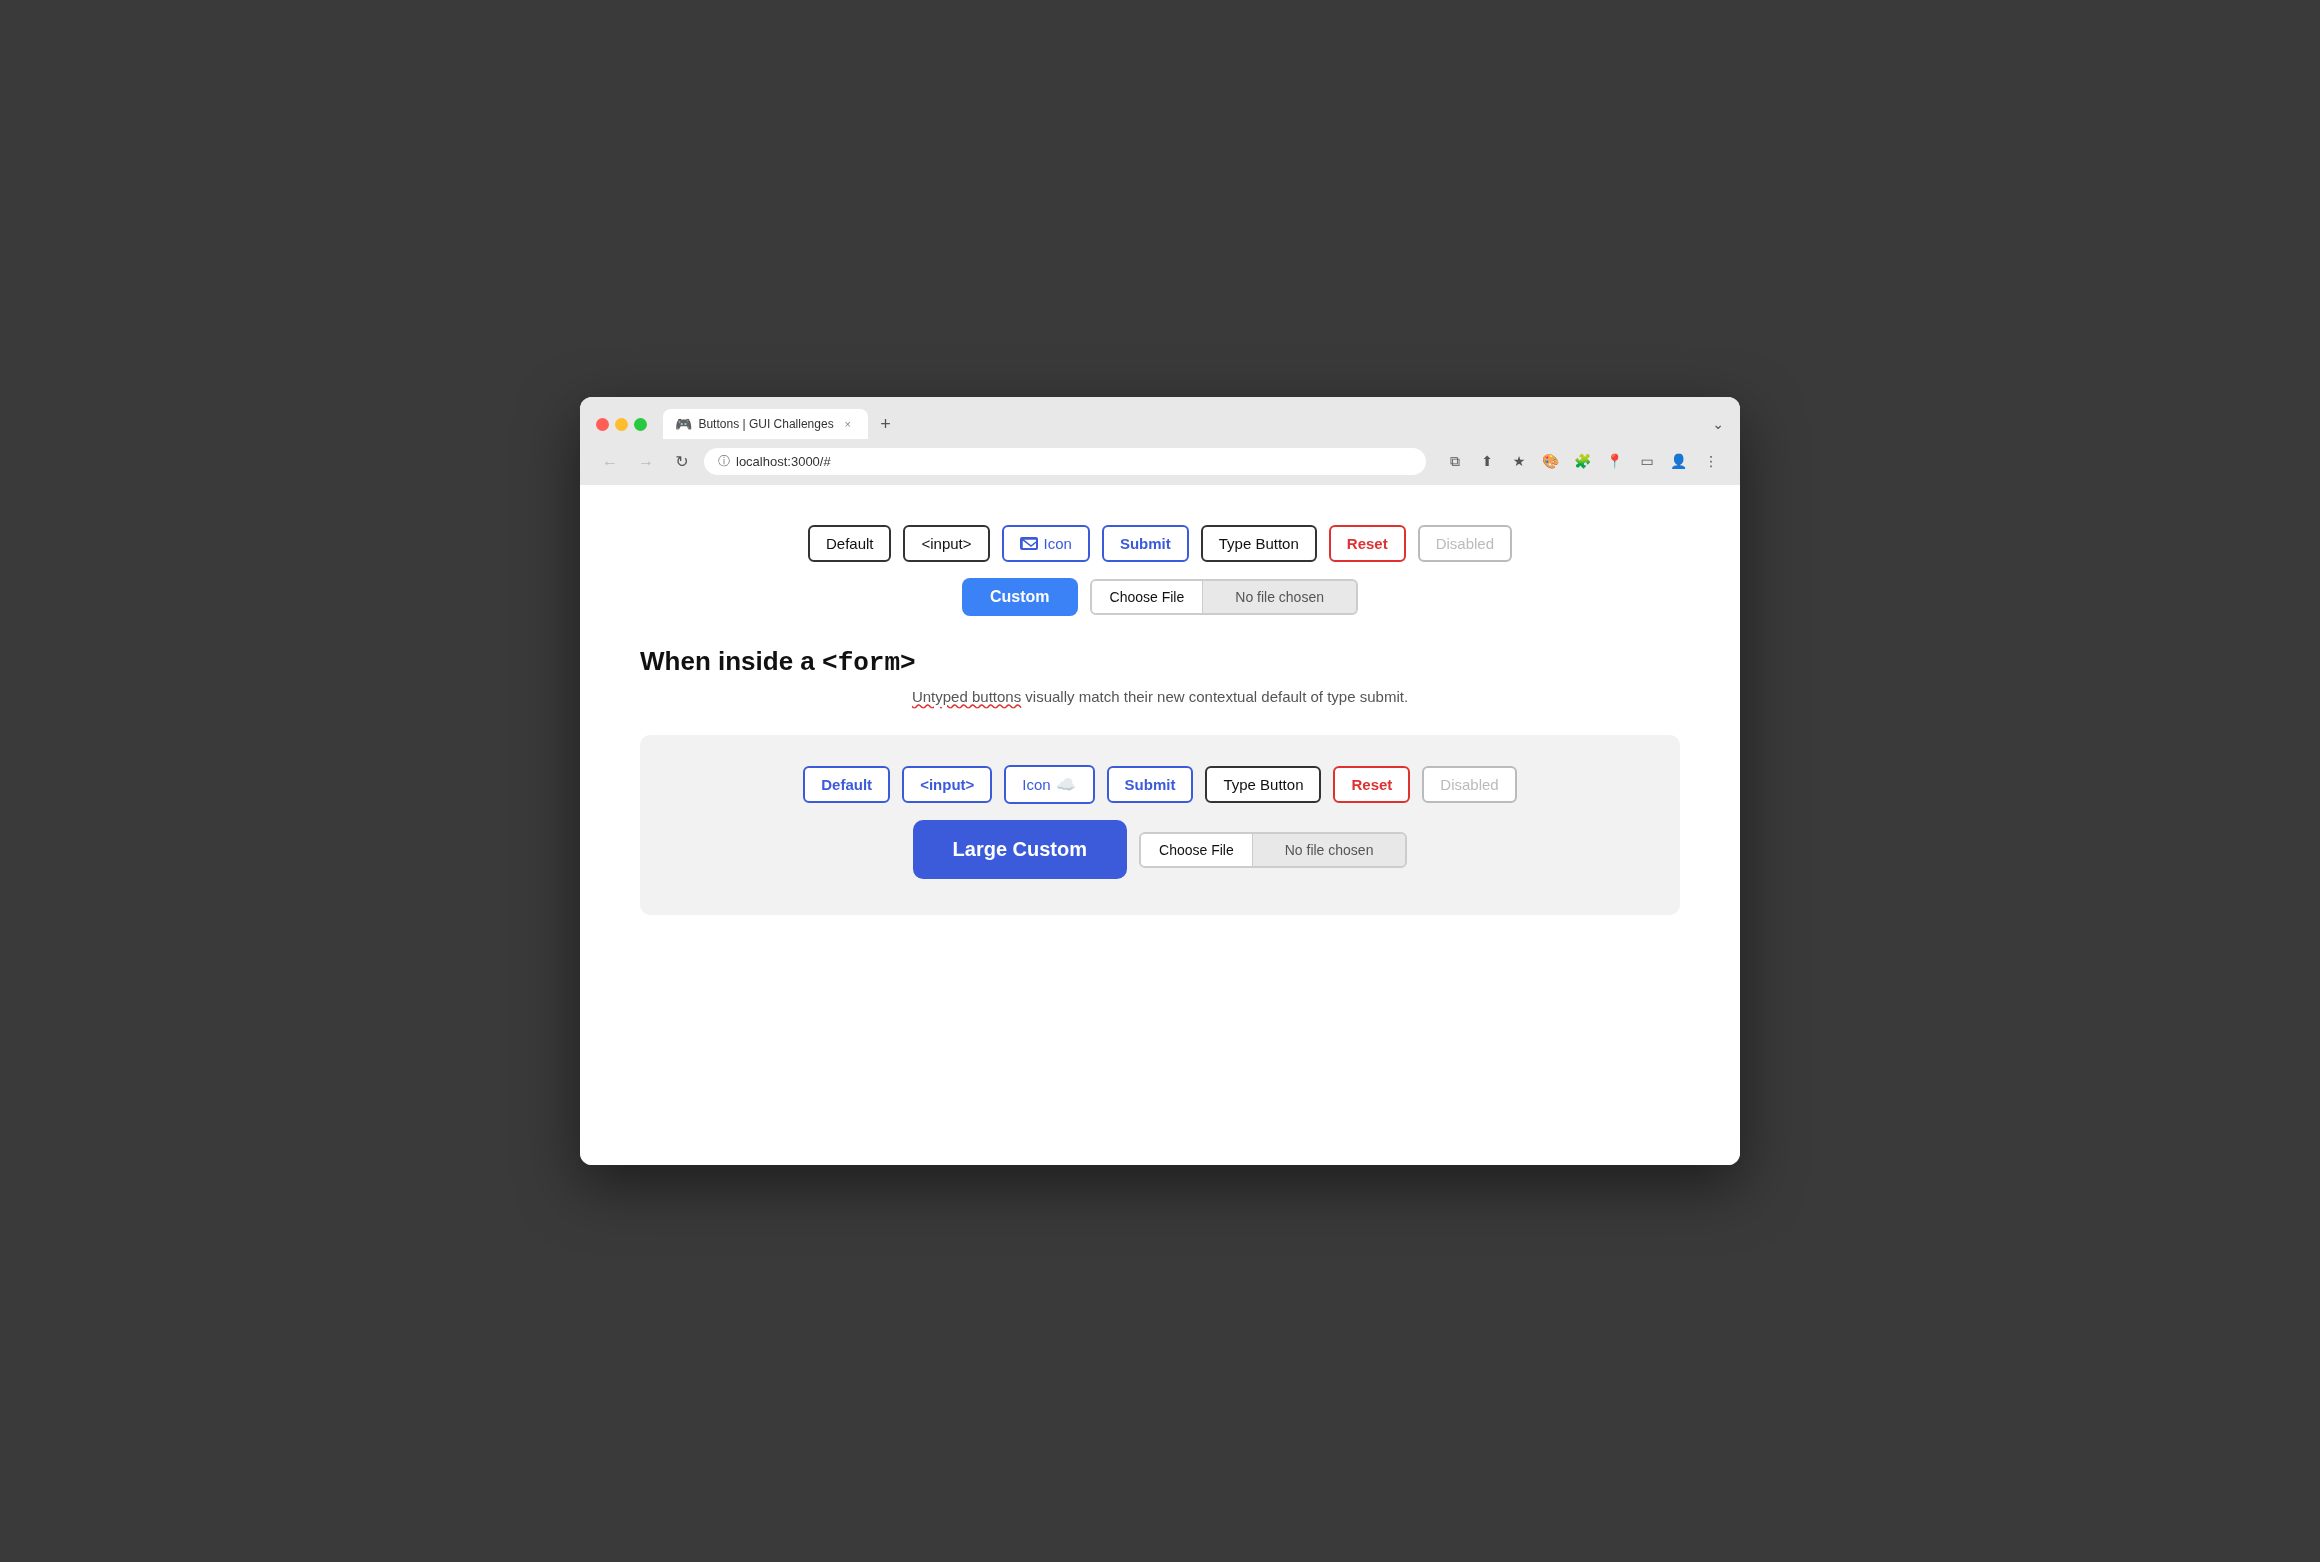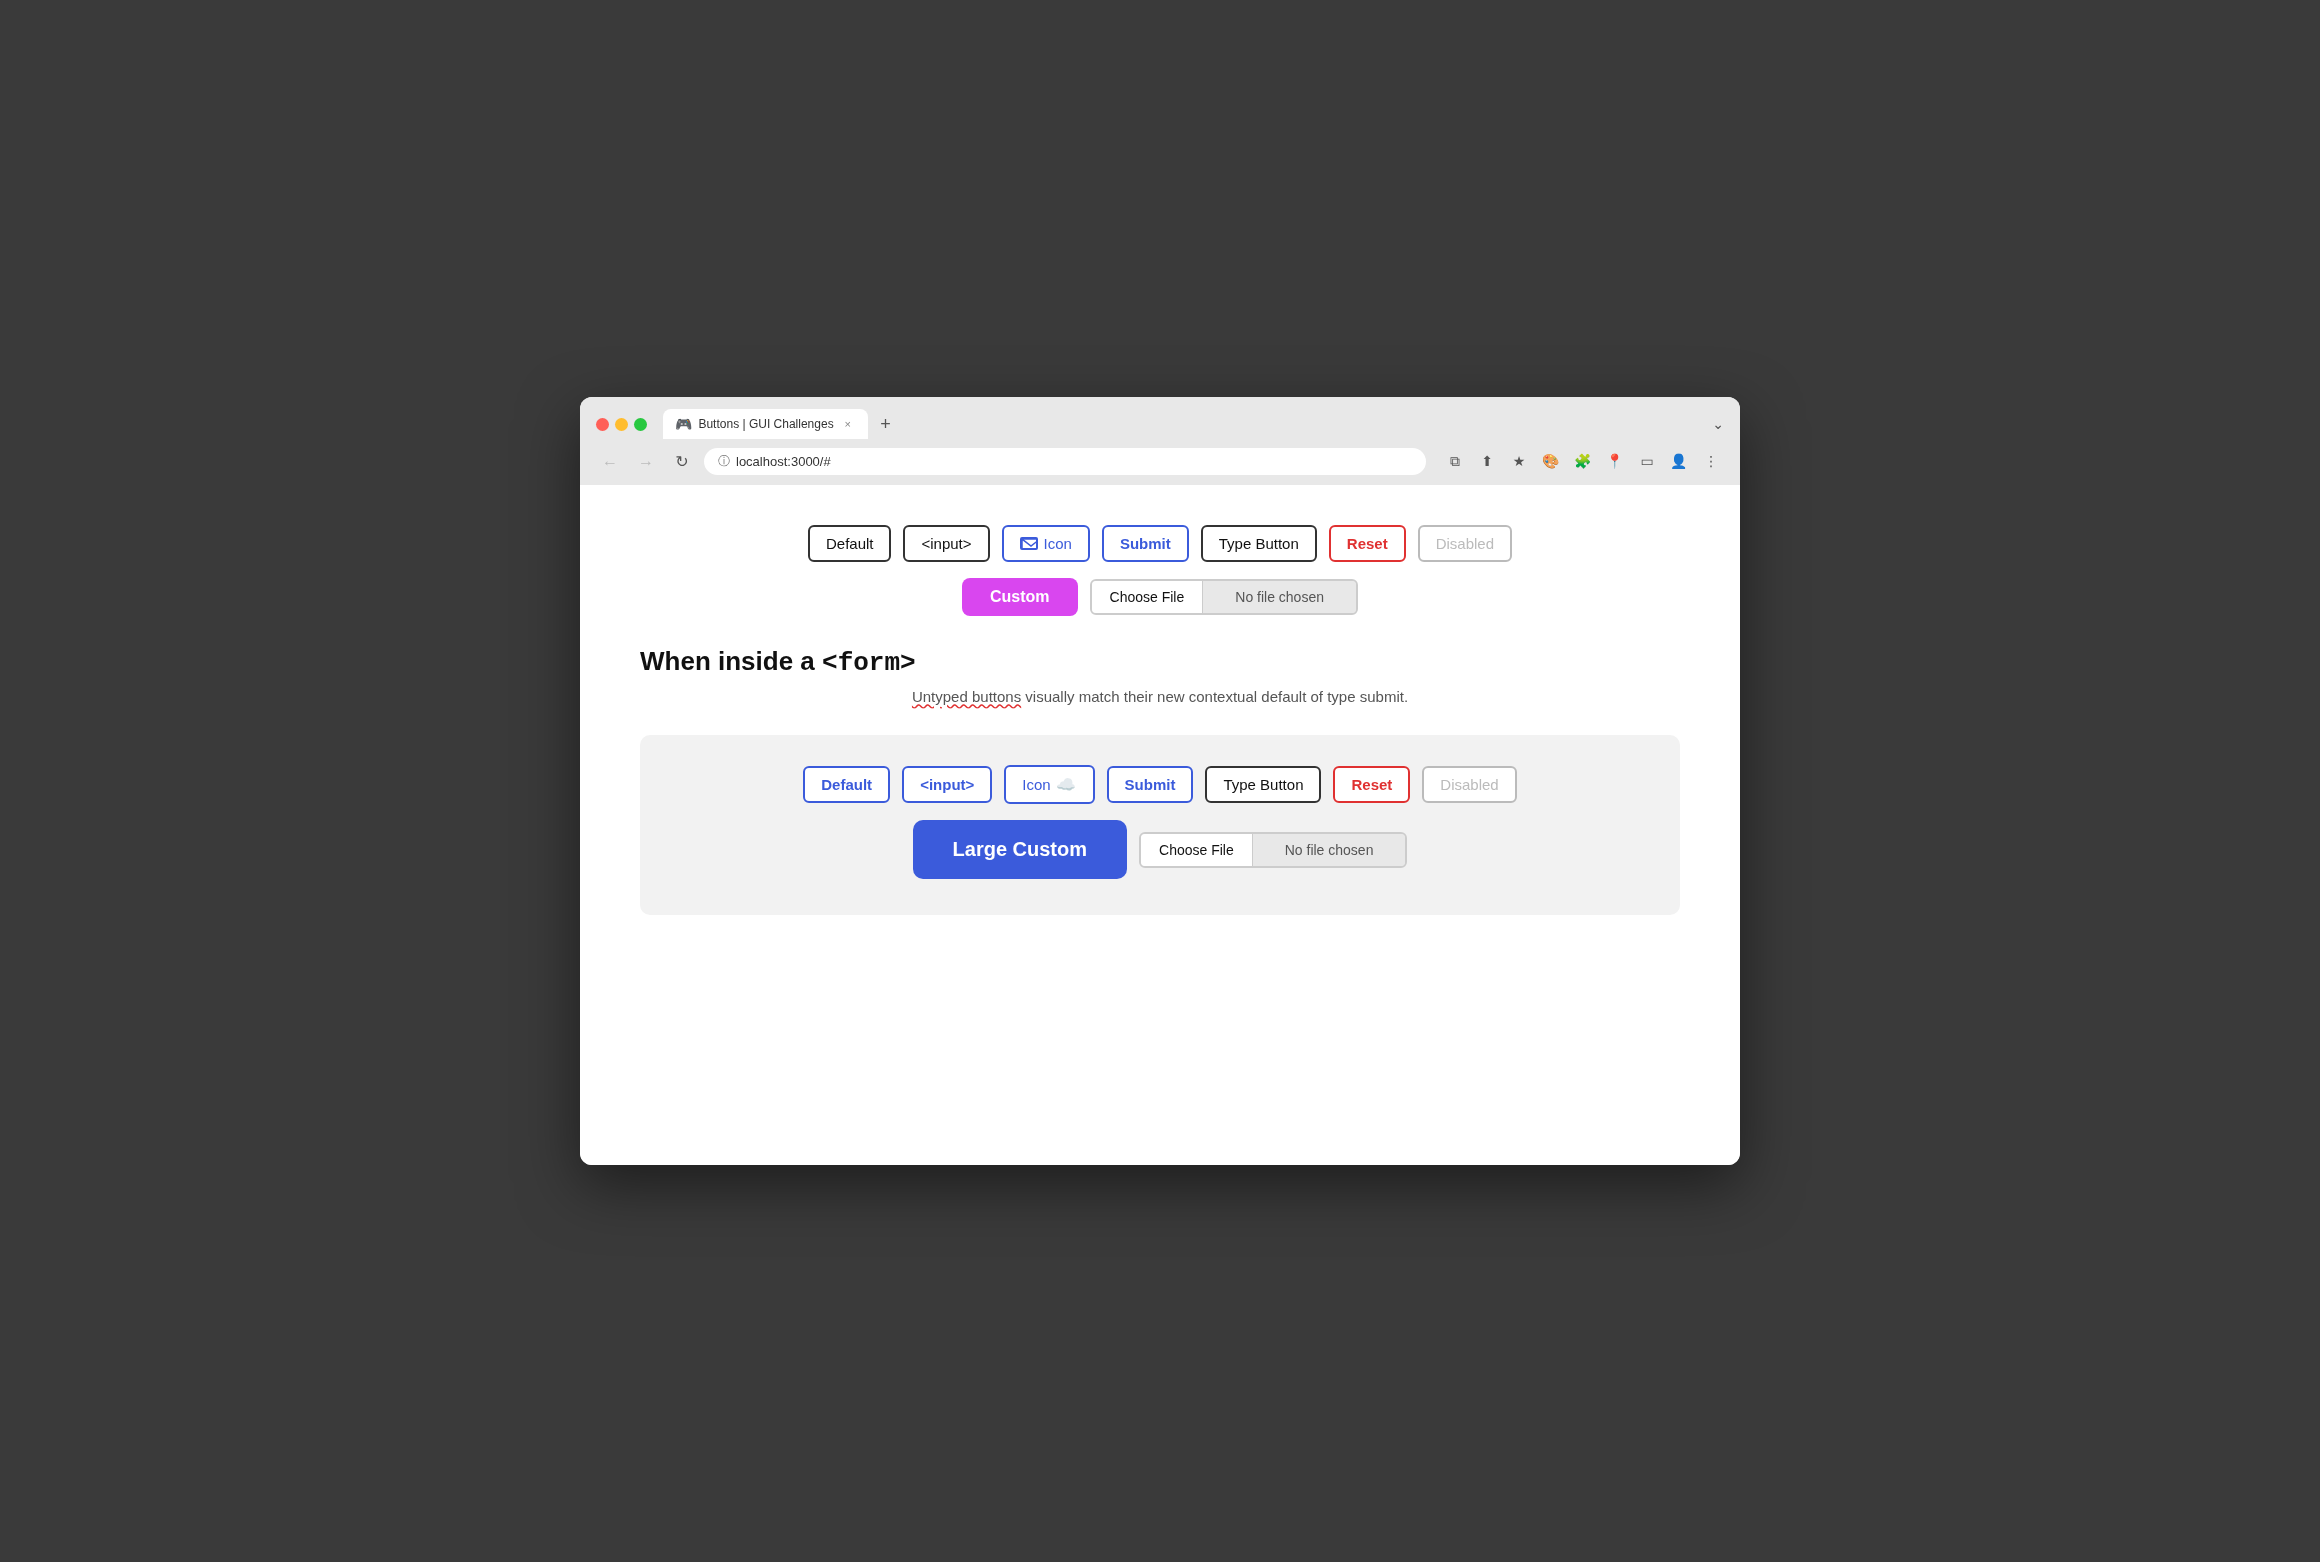--- a/index.html
+++ b/index.html
@@ -245,21 +245,21 @@
     }
 
     .btn-disabled {
       background: #fff;
       border: 2px solid #bbb;
       color: #bbb;
       cursor: default;
     }
 
     .btn-custom {
-      background: #d946ef;
+      background: #3b82f6;
       border: none;
       color: #fff;
       font-weight: 700;
       font-size: 16px;
       padding: 10px 28px;
       border-radius: 8px;
     }
 
     .btn-large-custom {
       background: #3b5bdb;

